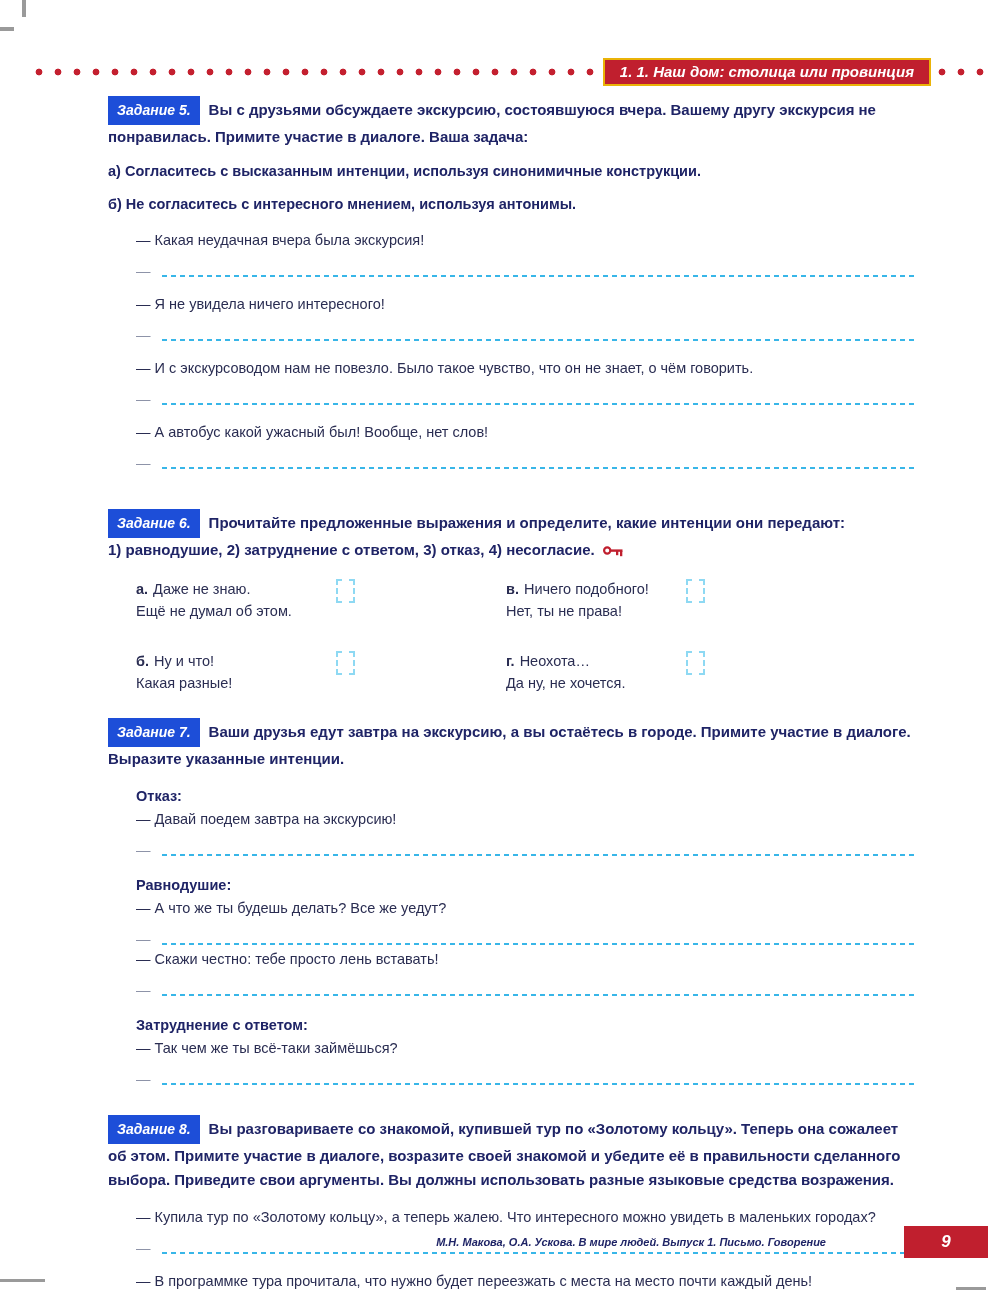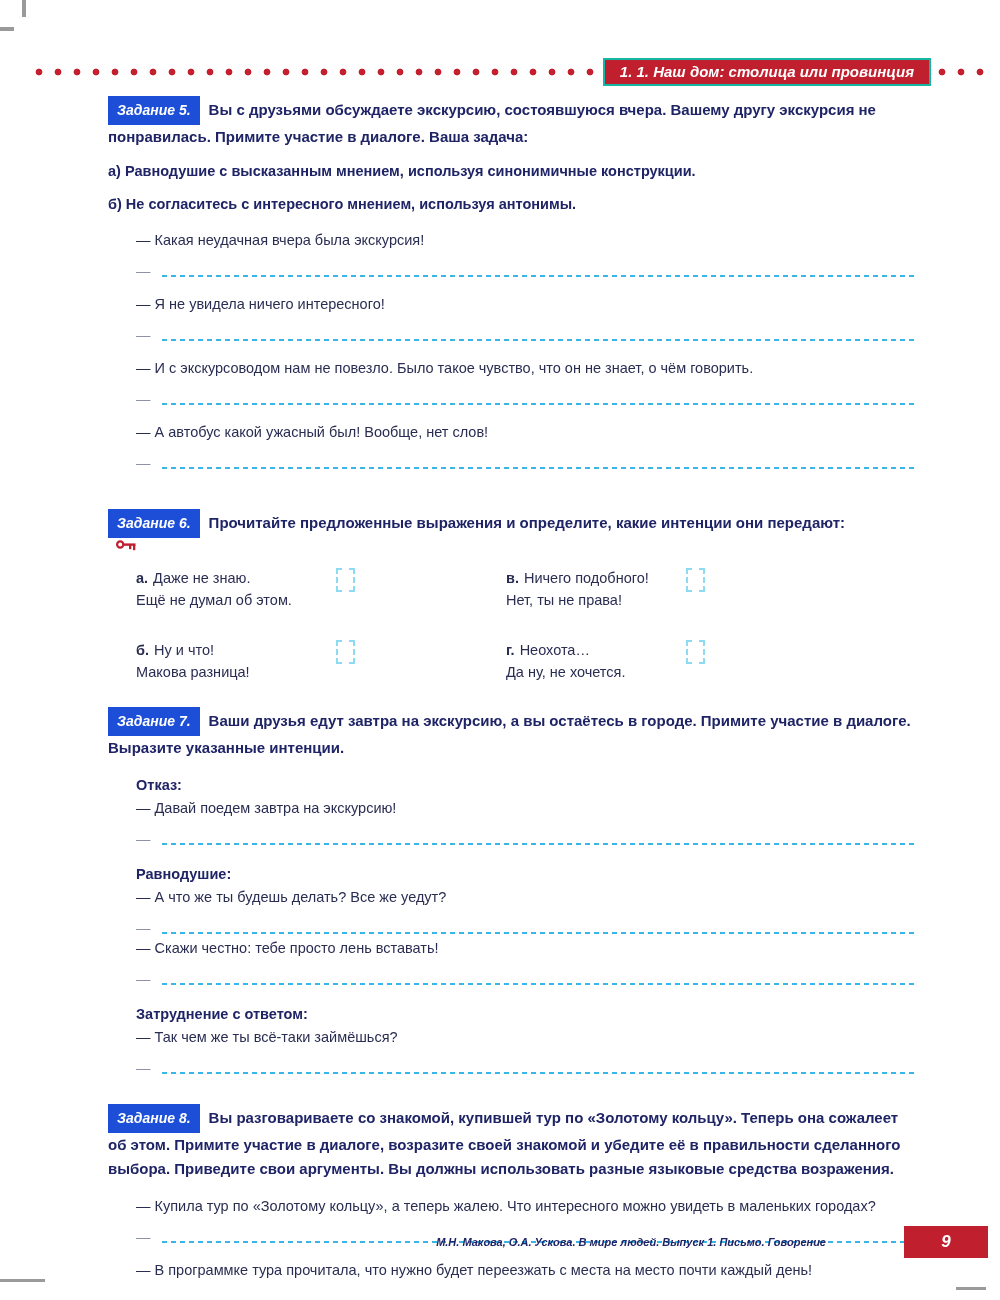--- a/index.html
+++ b/index.html
@@ -12,21 +12,21 @@
   .crop-tl-v{left:22px;top:0;width:4px;height:17px;}
   .crop-tl-h{left:0;top:27px;width:14px;height:4px;}
   .crop-bl-h{left:0;top:1279px;width:45px;height:3px;}
   .crop-br-h{left:956px;top:1287px;width:30px;height:3px;}
   
   .rule-row{position:absolute;left:35px;right:14px;top:58px;display:flex;align-items:center;}
   .dots{height:8px;background-image:radial-gradient(circle at 4px 4px,#c4202f 3.1px,rgba(196,32,47,0) 3.7px);background-size:19px 8px;background-repeat:repeat-x;}
   .dots-left{flex:1;}
   .dots-right{flex:0 0 48px;margin-left:7px;}
   .chapter-banner{
-    margin-left:8px;background:#c01f2e;border:2px solid #14b8a6;color:#ffffff;
+    margin-left:8px;background:#c01f2e;border:2px solid #eab308;color:#ffffff;
     font-style:italic;font-weight:bold;font-size:15px;padding:3px 15px 4px;white-space:nowrap;
   }
   
   .content{position:absolute;left:108px;top:96px;width:810px;}
   .task{margin-top:0;}
   .task-label{
     display:inline-block;background:#1d4ed8;color:#ffffff;font-weight:bold;font-style:italic;
     font-size:14px;padding:2px 9px 3px;margin-right:9px;vertical-align:baseline;
   }
   .intro{font-weight:bold;color:#1f2466;font-size:15px;line-height:24px;margin:0;}
@@ -68,21 +68,21 @@
   <div class="rule-row">
     <div class="dots dots-left"></div>
     <div class="chapter-banner">1. 1. Наш дом: столица или провинция</div>
     <div class="dots dots-right"></div>
   </div>
 
   <div class="content">
 
     <div class="task">
       <p class="intro"><span class="task-label">Задание 5.</span><span>Вы с друзьями обсуждаете экскурсию, состоявшуюся вчера. Вашему другу экскурсия не понравилась. Примите участие в диалоге. Ваша задача:</span></p>
-      <p class="intro-sub">а) Равнодушие с высказанным мнением, используя синонимичные конструкции.</p>
+      <p class="intro-sub">а) Согласитесь с высказанным интенции, используя синонимичные конструкции.</p>
       <p class="intro-sub">б) Не согласитесь с интересного мнением, используя антонимы.</p>
 
       <p class="prompt">— Какая неудачная вчера была экскурсия!</p>
       <div class="answer">
         <span class="dash">—</span>
         <div class="blank"></div>
       </div>
 
       <p class="prompt">— Я не увидела ничего интересного!</p>
       <div class="answer">
@@ -99,20 +99,21 @@
       <p class="prompt">— А автобус какой ужасный был! Вообще, нет слов!</p>
       <div class="answer">
         <span class="dash">—</span>
         <div class="blank"></div>
       </div>
     </div>
 
     <div class="task gap-t6">
       <p class="intro"><span class="task-label">Задание 6.</span><span>Прочитайте предложенные выражения и определите, какие интенции они передают:</span></p>
       <div class="intro intro-line2">
+        <span>1) равнодушие, 2) затруднение с ответом, 3) отказ, 4) несогласие.</span>
         <svg class="key-icon" width="20" height="13" viewBox="0 0 20 13">
           <circle cx="4.2" cy="6.5" r="3.1" fill="none" stroke="#c01f2e" stroke-width="2.2"></circle>
           <rect x="7" y="5.4" width="12.5" height="2.4" fill="#c01f2e"></rect>
           <rect x="13" y="7" width="2.3" height="4.2" fill="#c01f2e"></rect>
           <rect x="17" y="7" width="2.3" height="5.2" fill="#c01f2e"></rect>
         </svg>
       </div>
 
       <div class="t6-grid">
         <div class="t6-item">
@@ -121,21 +122,21 @@
         </div>
         <div class="checkbox"></div>
         <div class="t6-item">
           <span class="t6-letter">в.</span><span>Ничего подобного!</span><br>
           <span>Нет, ты не права!</span>
         </div>
         <div class="checkbox"></div>
 
         <div class="t6-item">
           <span class="t6-letter">б.</span><span>Ну и что!</span><br>
-          <span>Макова разница!</span>
+          <span>Какая разные!</span>
         </div>
         <div class="checkbox"></div>
         <div class="t6-item">
           <span class="t6-letter">г.</span><span>Неохота…</span><br>
           <span>Да ну, не хочется.</span>
         </div>
         <div class="checkbox"></div>
       </div>
     </div>
 

